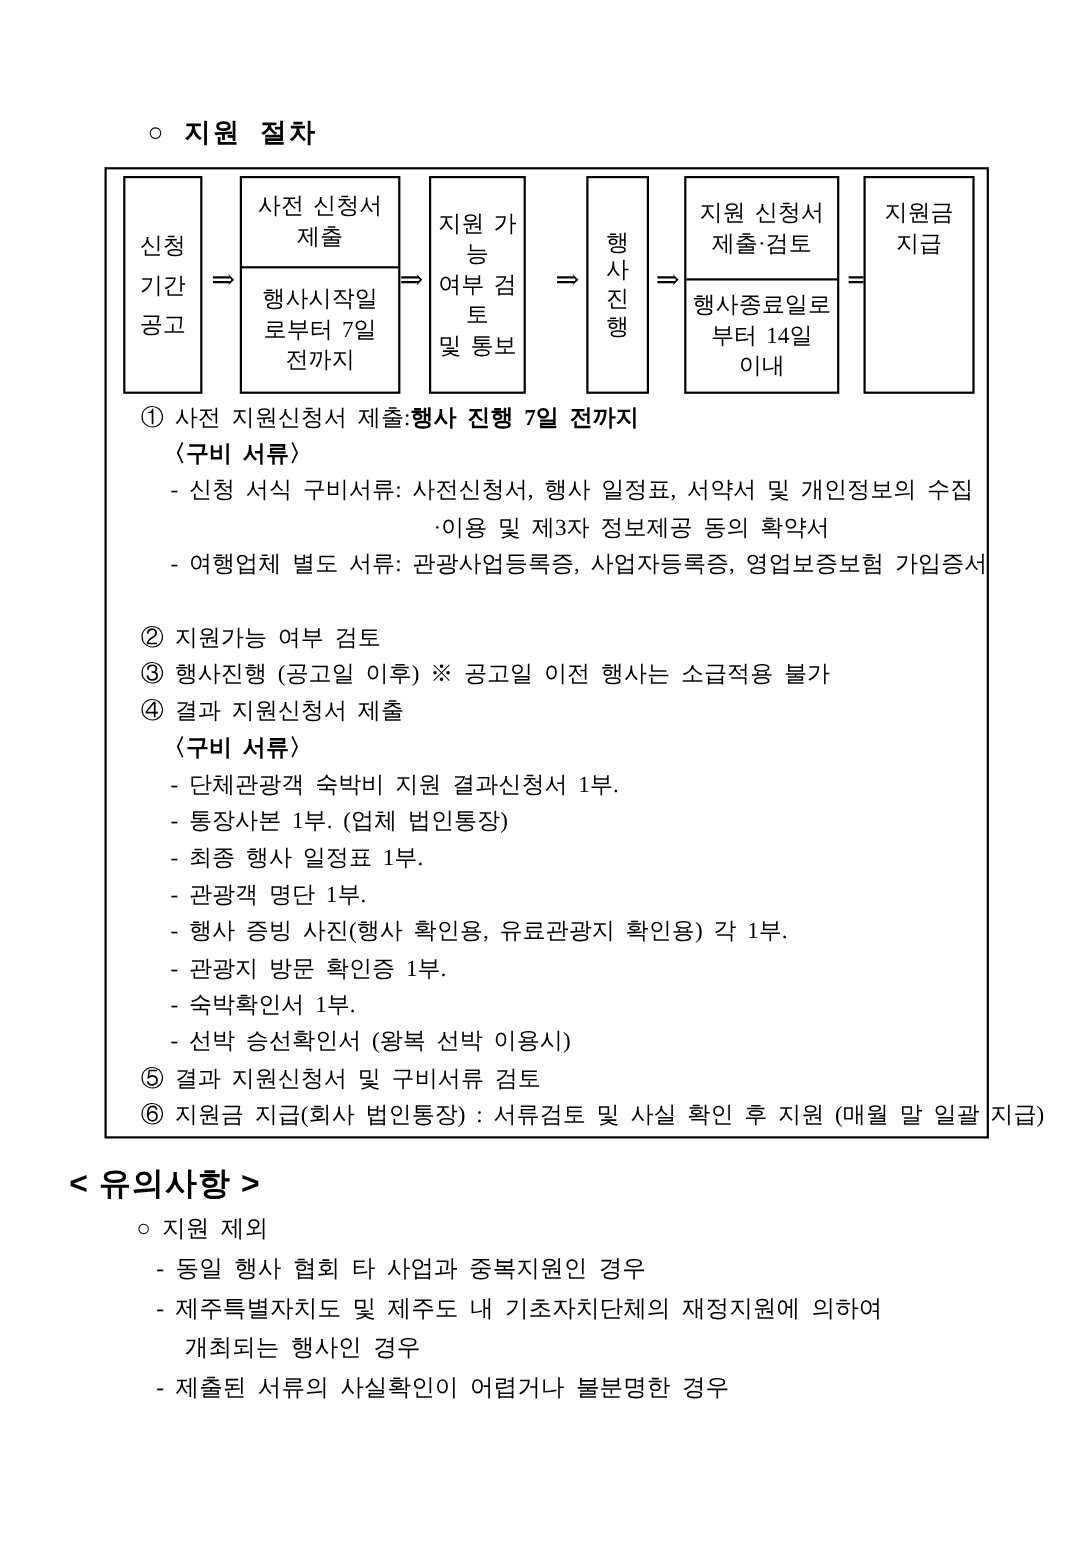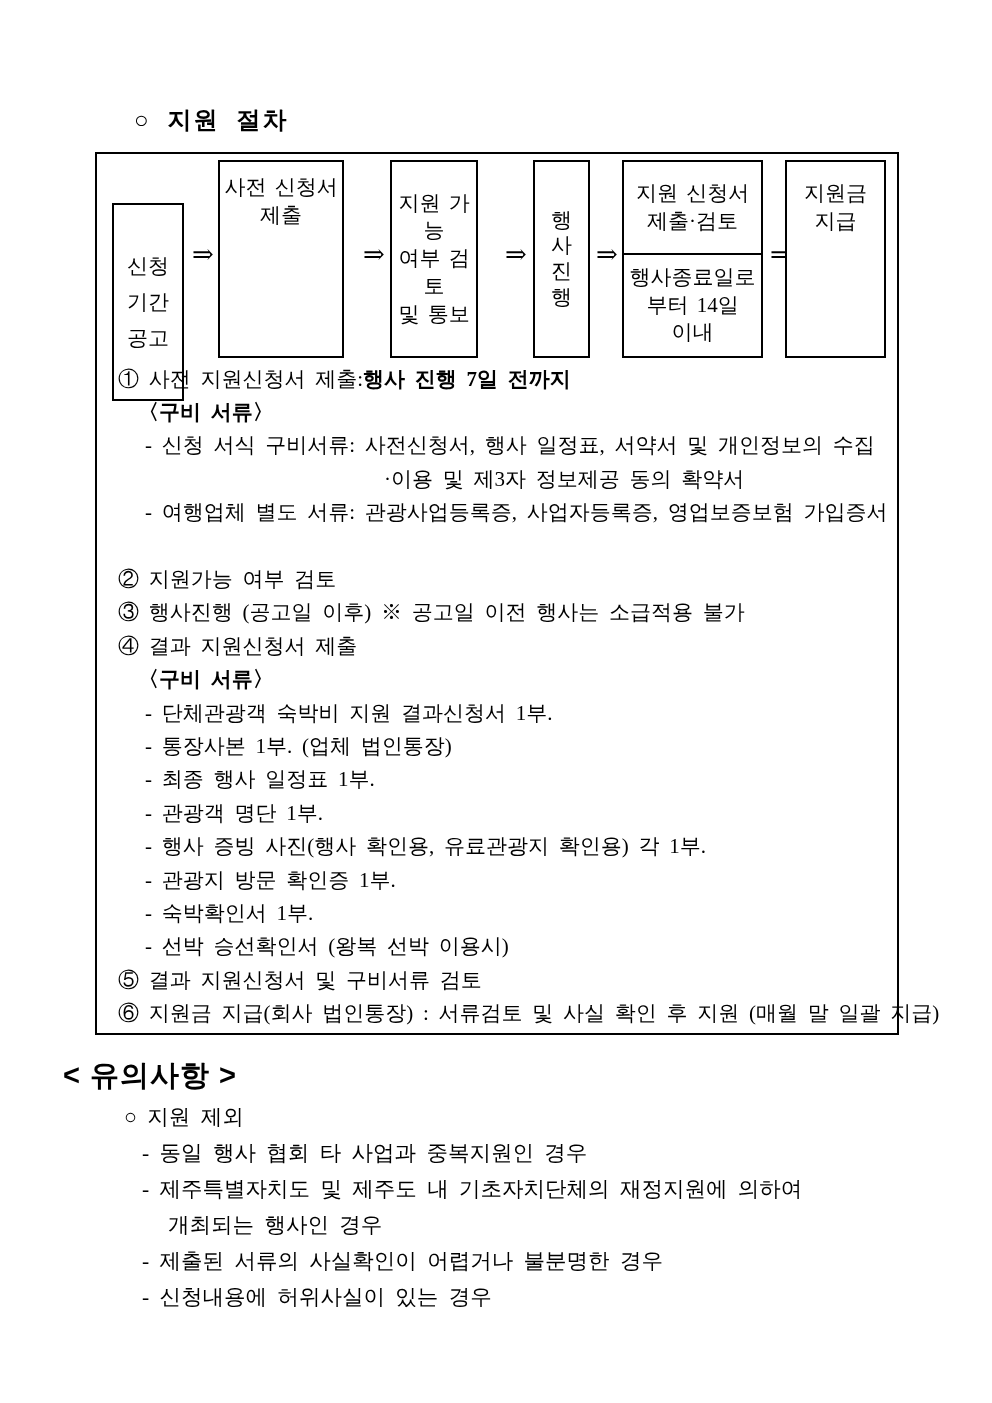--- a/index.html
+++ b/index.html
@@ -24,39 +24,39 @@
     box-sizing:border-box; display:flex; flex-direction:column; background:#fff;
   }
   .fcell {
     flex:1 1 auto; display:flex; align-items:center; justify-content:center;
     text-align:center; white-space:pre-line; font-size:21px; line-height:1.32;
     word-spacing:3px;
   }
   .fcell.split-top { flex:0 0 47%; }
   .fcell.split-top + .fcell { border-top:2px solid #000; }
   .fstep.s2 .fcell.split-top { flex:0 0 41%; }
-  .fstep.s1 { left:15px;  width:72px;margin-top:43px; }
+  .fstep.s1 { left:15px;  width:72px; }
   .fstep.s1 .fcell { line-height:1.72; }
-  .fstep.s2 { left:121px; width:126px; }
+  .fstep.s2 { left:121px; width:146px; }
   .fstep.s3 { left:293px; width:88px; }
   .fstep.s4 { left:436px; width:57px; }
   .fstep.s4 .fcell { line-height:1.22; }
   .fstep.s5 { left:525px; width:141px; }
   .fstep.s6 { left:688px; width:101px; }
   .farrow {
     position:absolute; top:84px; width:36px; text-align:center;
     font-size:26px; line-height:1;
   }
   .farrow.a1 { left:88px; }
   .farrow.a2 { left:259px; }
   .farrow.a3 { left:401px; }
   .farrow.a4 { left:492px; }
   .farrow.a5 { left:666px; }
   
-  .proc-lines { position:absolute; left:4px; top:208px; width:100%; }
+  .proc-lines { position:absolute; left:14px; top:208px; width:100%; }
   .pline {
     height:33.4px; display:flex; align-items:center;
     font-size:21px; word-spacing:4.5px; white-space:nowrap;
   }
   .pl-num  { padding-left:17px; }
   .pl-hdr  { padding-left:37px; font-weight:bold; }
   .pl-dash { padding-left:44px; }
   .pl-cont { padding-left:283px; }
   .bold-seg { font-weight:bold; }
   
@@ -84,20 +84,23 @@
   <div class="flowchart">
     <div class="fstep s1">
       <div class="fcell">신청
 기간
 공고</div>
     </div>
     <span class="farrow a1">⇒</span>
     <div class="fstep s2">
       <div class="fcell split-top">사전 신청서
 제출</div>
+      <div class="fcell">행사시작일
+로부터 7일
+전까지</div>
     </div>
     <span class="farrow a2">⇒</span>
     <div class="fstep s3">
       <div class="fcell">지원 가능
 여부 검토
 및 통보</div>
     </div>
     <span class="farrow a3">⇒</span>
     <div class="fstep s4">
       <div class="fcell">행
@@ -193,16 +196,13 @@
     </div>
   <div class="notes-item">
       <span>- 제주특별자치도 및 제주도 내 기초자치단체의 재정지원에 의하여</span>
     </div>
   <div class="notes-item cont">
       <span>개최되는 행사인 경우</span>
     </div>
   <div class="notes-item">
       <span>- 제출된 서류의 사실확인이 어렵거나 불분명한 경우</span>
     </div>
-  <div class="notes-item">
-      <span>- 신청내용에 허위사실이 있는 경우</span>
-    </div>
 </div>
 
 </body></html>

